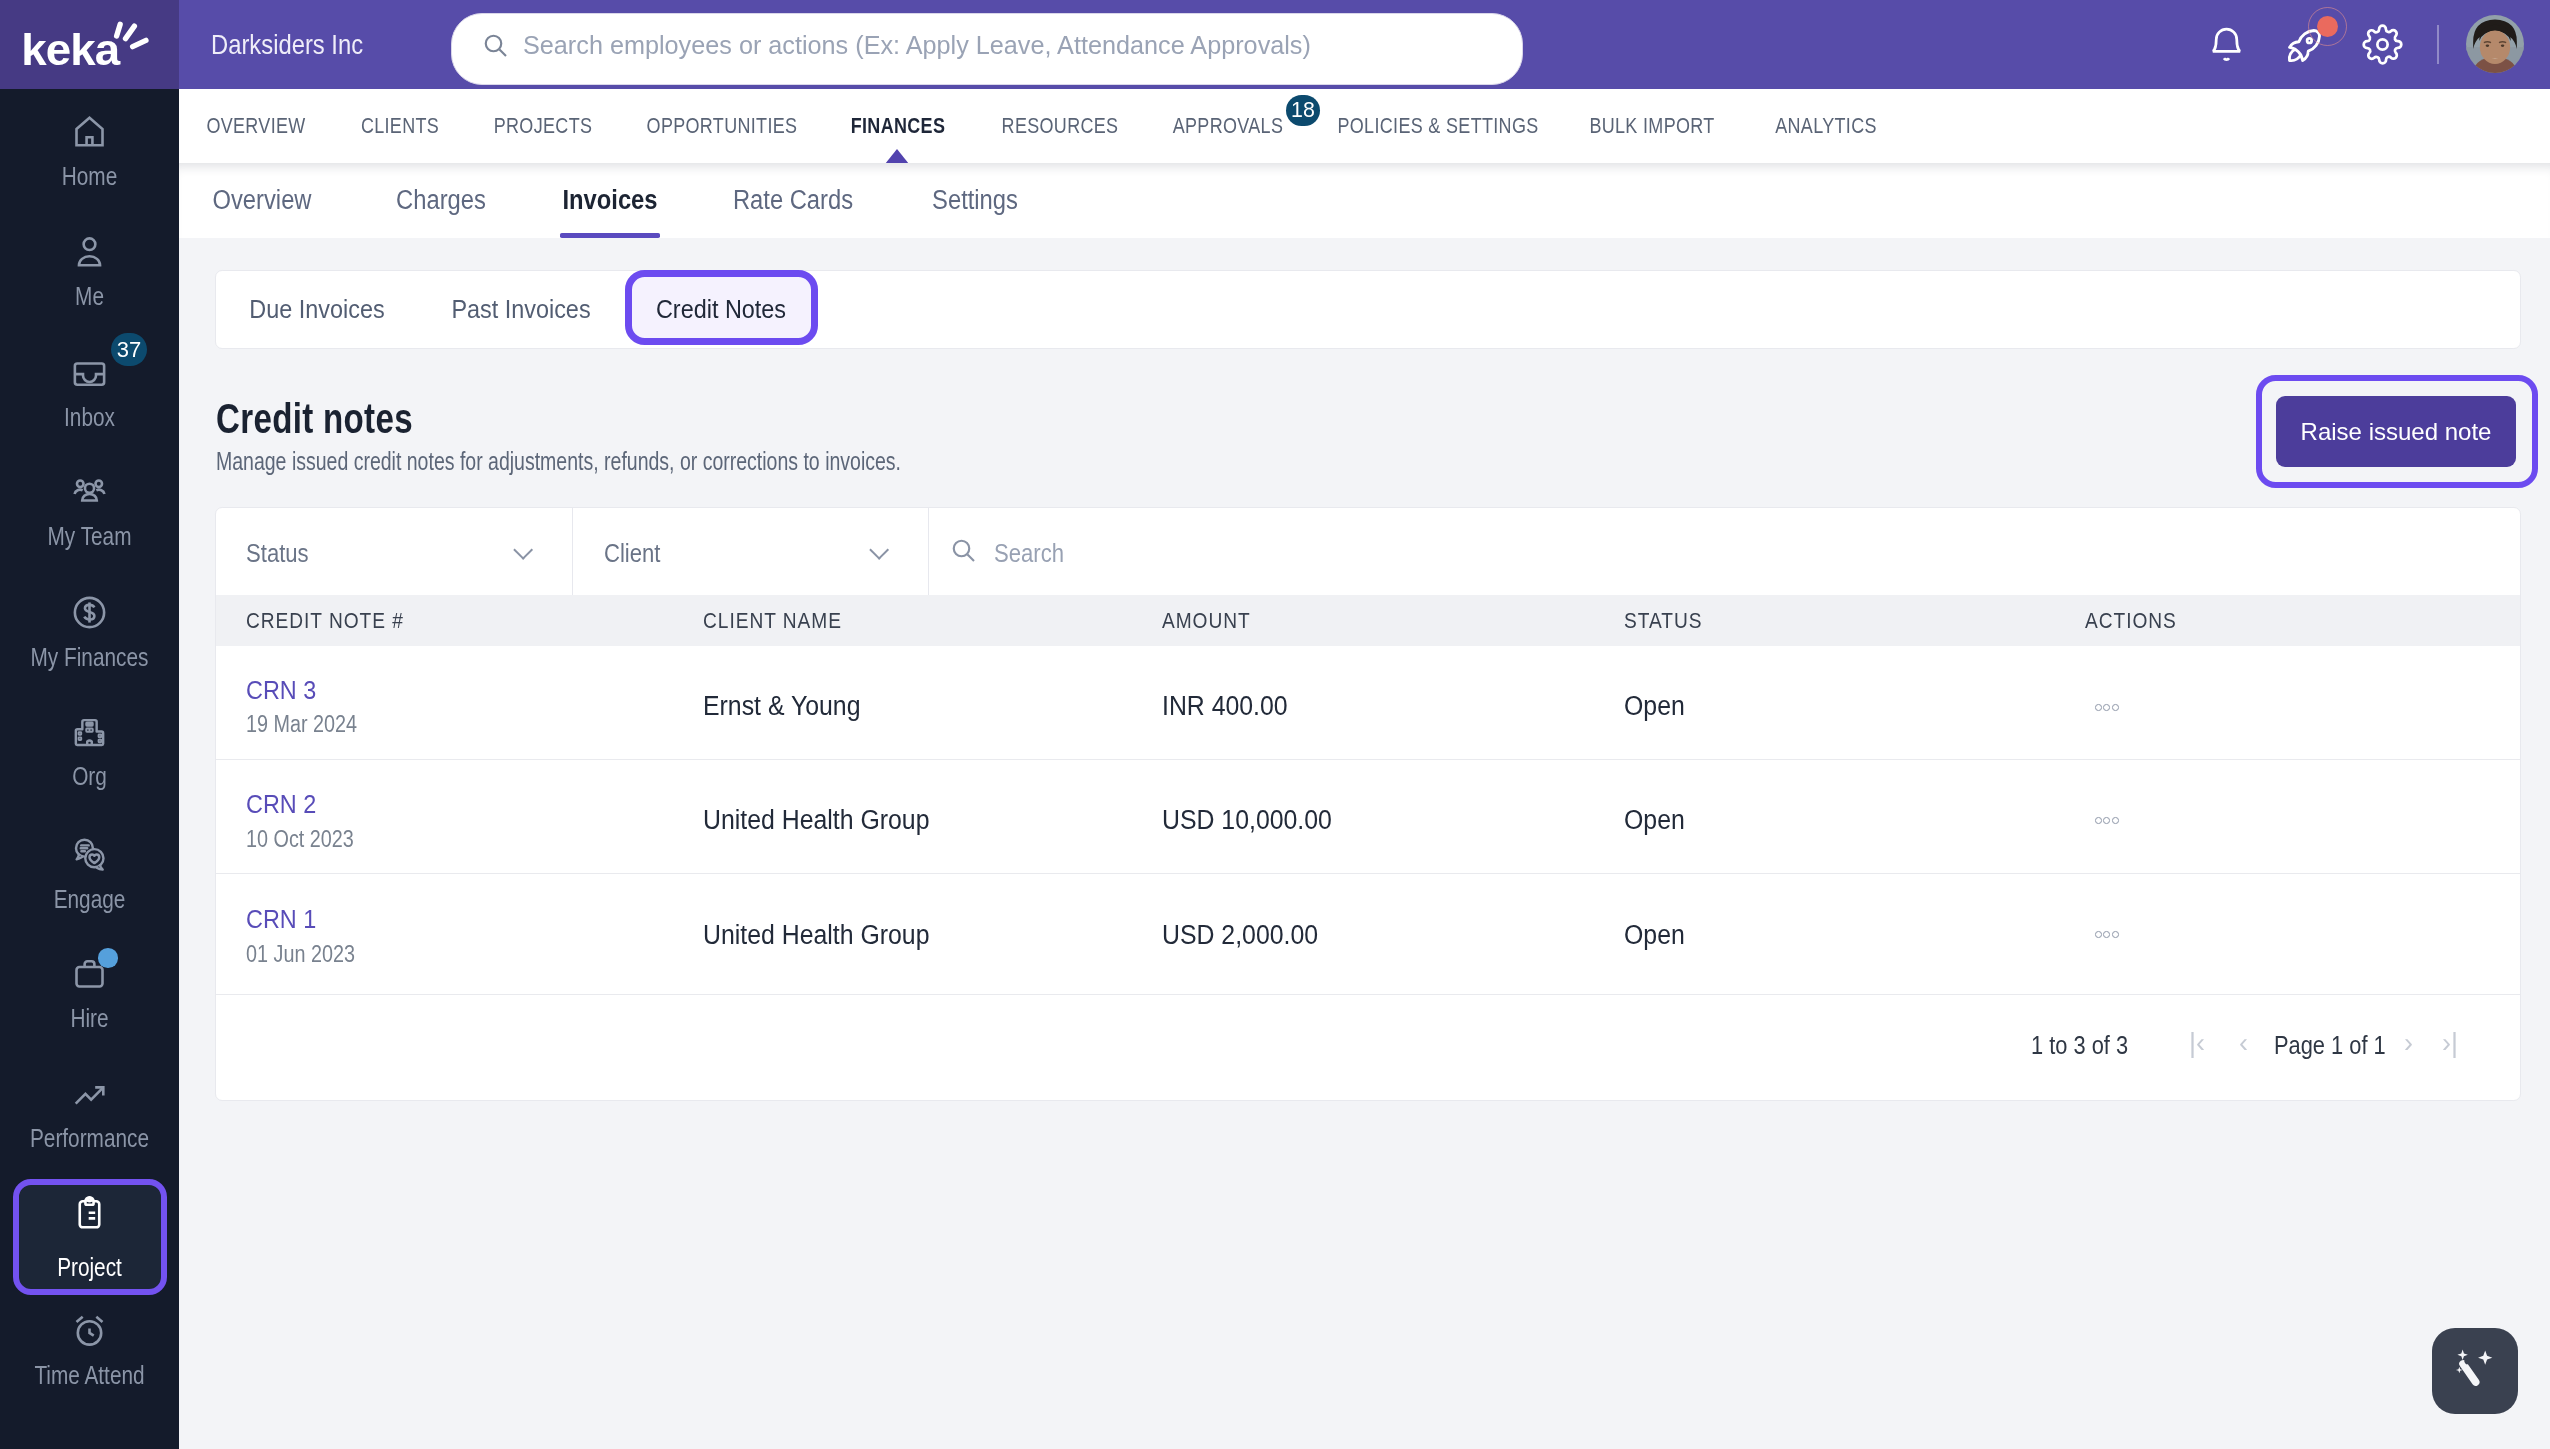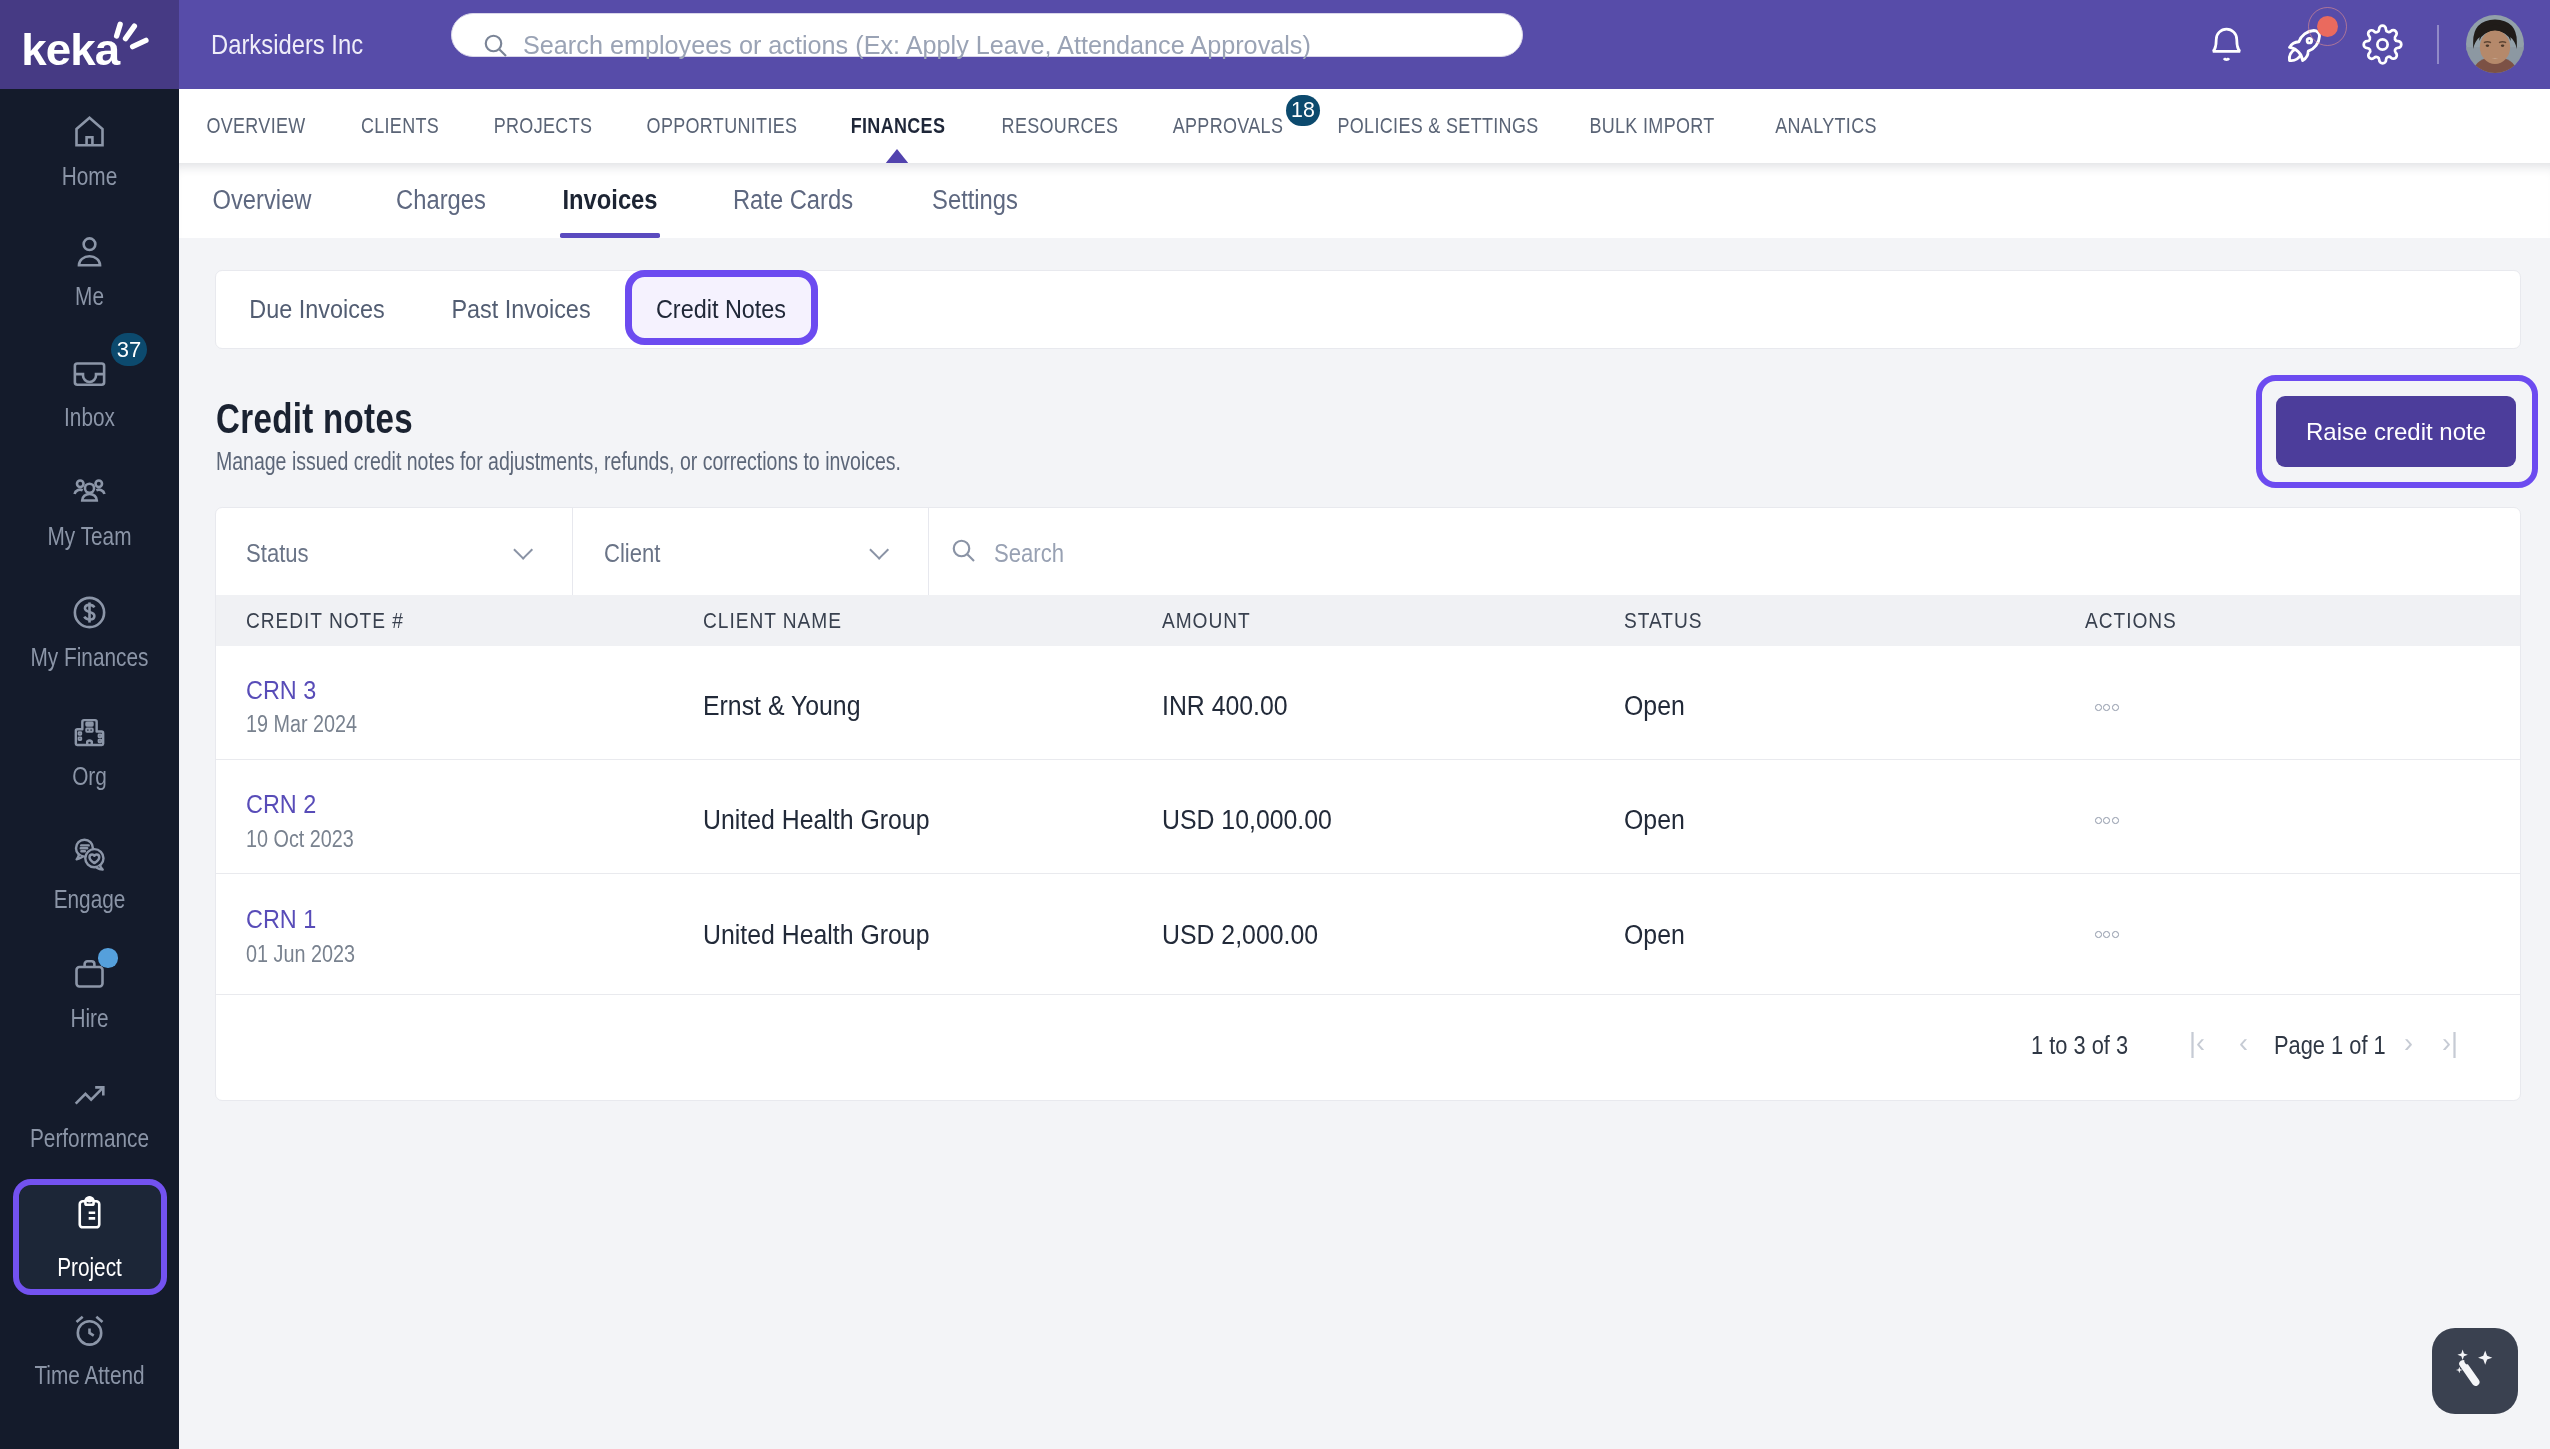--- a/index.html
+++ b/index.html
@@ -9,21 +9,21 @@
 
 
 .sidebar { position:absolute; left:0; top:0; width:179px; height:1450px; background:#141B2B; }
 .logoblock { position:absolute; left:0; top:0; width:179px; height:89px; background:#463A84; }
 .sidelabel { position:absolute; left:0; width:179px; text-align:center; color:#8B95A7; font-size:26px; transform:scaleX(0.8); }
 .badge { position:absolute; background:#0c4a6e; color:#fff; border-radius:18px; text-align:center; }
 
 
 .header { position:absolute; left:179px; top:0; width:2372px; height:89px; background:#574CA9; }
 .company { position:absolute; left:211px; top:0; height:89px; line-height:89px; color:#EFEDF9; font-size:28px; transform:scaleX(0.85); transform-origin:left center; }
-.searchpill { position:absolute; left:451px; top:13.4px; width:1072px; height:44px; background:#fff; border-radius:31px; border:1.8px solid #D9D6EA;text-align:center; }
+.searchpill { position:absolute; left:451px; top:13.4px; width:1072px; height:72px; background:#fff; border-radius:31px; border:1.8px solid #D9D6EA;text-align:center; }
 .searchph { position:absolute; left:71px; top:0; height:62px; line-height:62px; color:#9AA3B5; font-size:26px; transform:scaleX(0.97); transform-origin:left center; }
 
 
 .navbar { position:absolute; left:179px; top:89px; width:2372px; height:74px; background:#fff; }
 .navitem { position:absolute; top:89px; height:74px; line-height:74px; font-size:21.4px; letter-spacing:0.4px; color:#5A6476; transform:translateX(-50%) scaleX(0.84); white-space:nowrap; }
 .navitem.active { color:#1E2638; font-weight:bold; }
 .navtri { position:absolute; width:0; height:0; border-left:12.5px solid transparent; border-right:12.5px solid transparent; border-bottom:15px solid #5243AE; }
 
 
 .subnav { position:absolute; left:179px; top:163px; width:2372px; height:75px; background:#fff; box-shadow:inset 0 10.7px 10.7px -7.1px rgba(30,35,60,0.14); }
@@ -136,21 +136,21 @@
 
   <div class="card" style="left:215px;top:270px;width:2306px;height:79px"></div>
   <div class="tabitem" style="left:317px">Due Invoices</div>
   <div class="tabitem" style="left:521px">Past Invoices</div>
   <div class="annot" style="left:625px;top:270px;width:193px;height:75px;background:#F5F2FE;border-width:7.1px"></div>
   <div class="tabitem" style="left:721px;color:#202838">Credit Notes</div>
 
   <div class="h1">Credit notes</div>
   <div class="sub1">Manage issued credit notes for adjustments, refunds, or corrections to invoices.</div>
 
-  <div class="btn">Raise credit note</div>
+  <div class="btn">Raise issued note</div>
   <div class="annot" style="left:2256px;top:375px;width:282px;height:113px"></div>
 
   <div class="card" style="left:215px;top:507px;width:2306px;height:594px"></div>
   <div class="vdiv" style="left:572px;top:508px;height:87px"></div>
   <div class="vdiv" style="left:928px;top:508px;height:87px"></div>
   <div class="filtertext" style="left:246px;top:538px">Status</div>
   <div class="chev" style="left:516px;top:543px"></div>
   <div class="filtertext" style="left:604px;top:538px">Client</div>
   <div class="chev" style="left:872px;top:543px"></div>
   <svg class="abs" style="left:949px;top:536px" width="28.6" height="28.6" viewBox="0 0 24 24" fill="none" stroke="#8A93A5" stroke-width="1.8">

